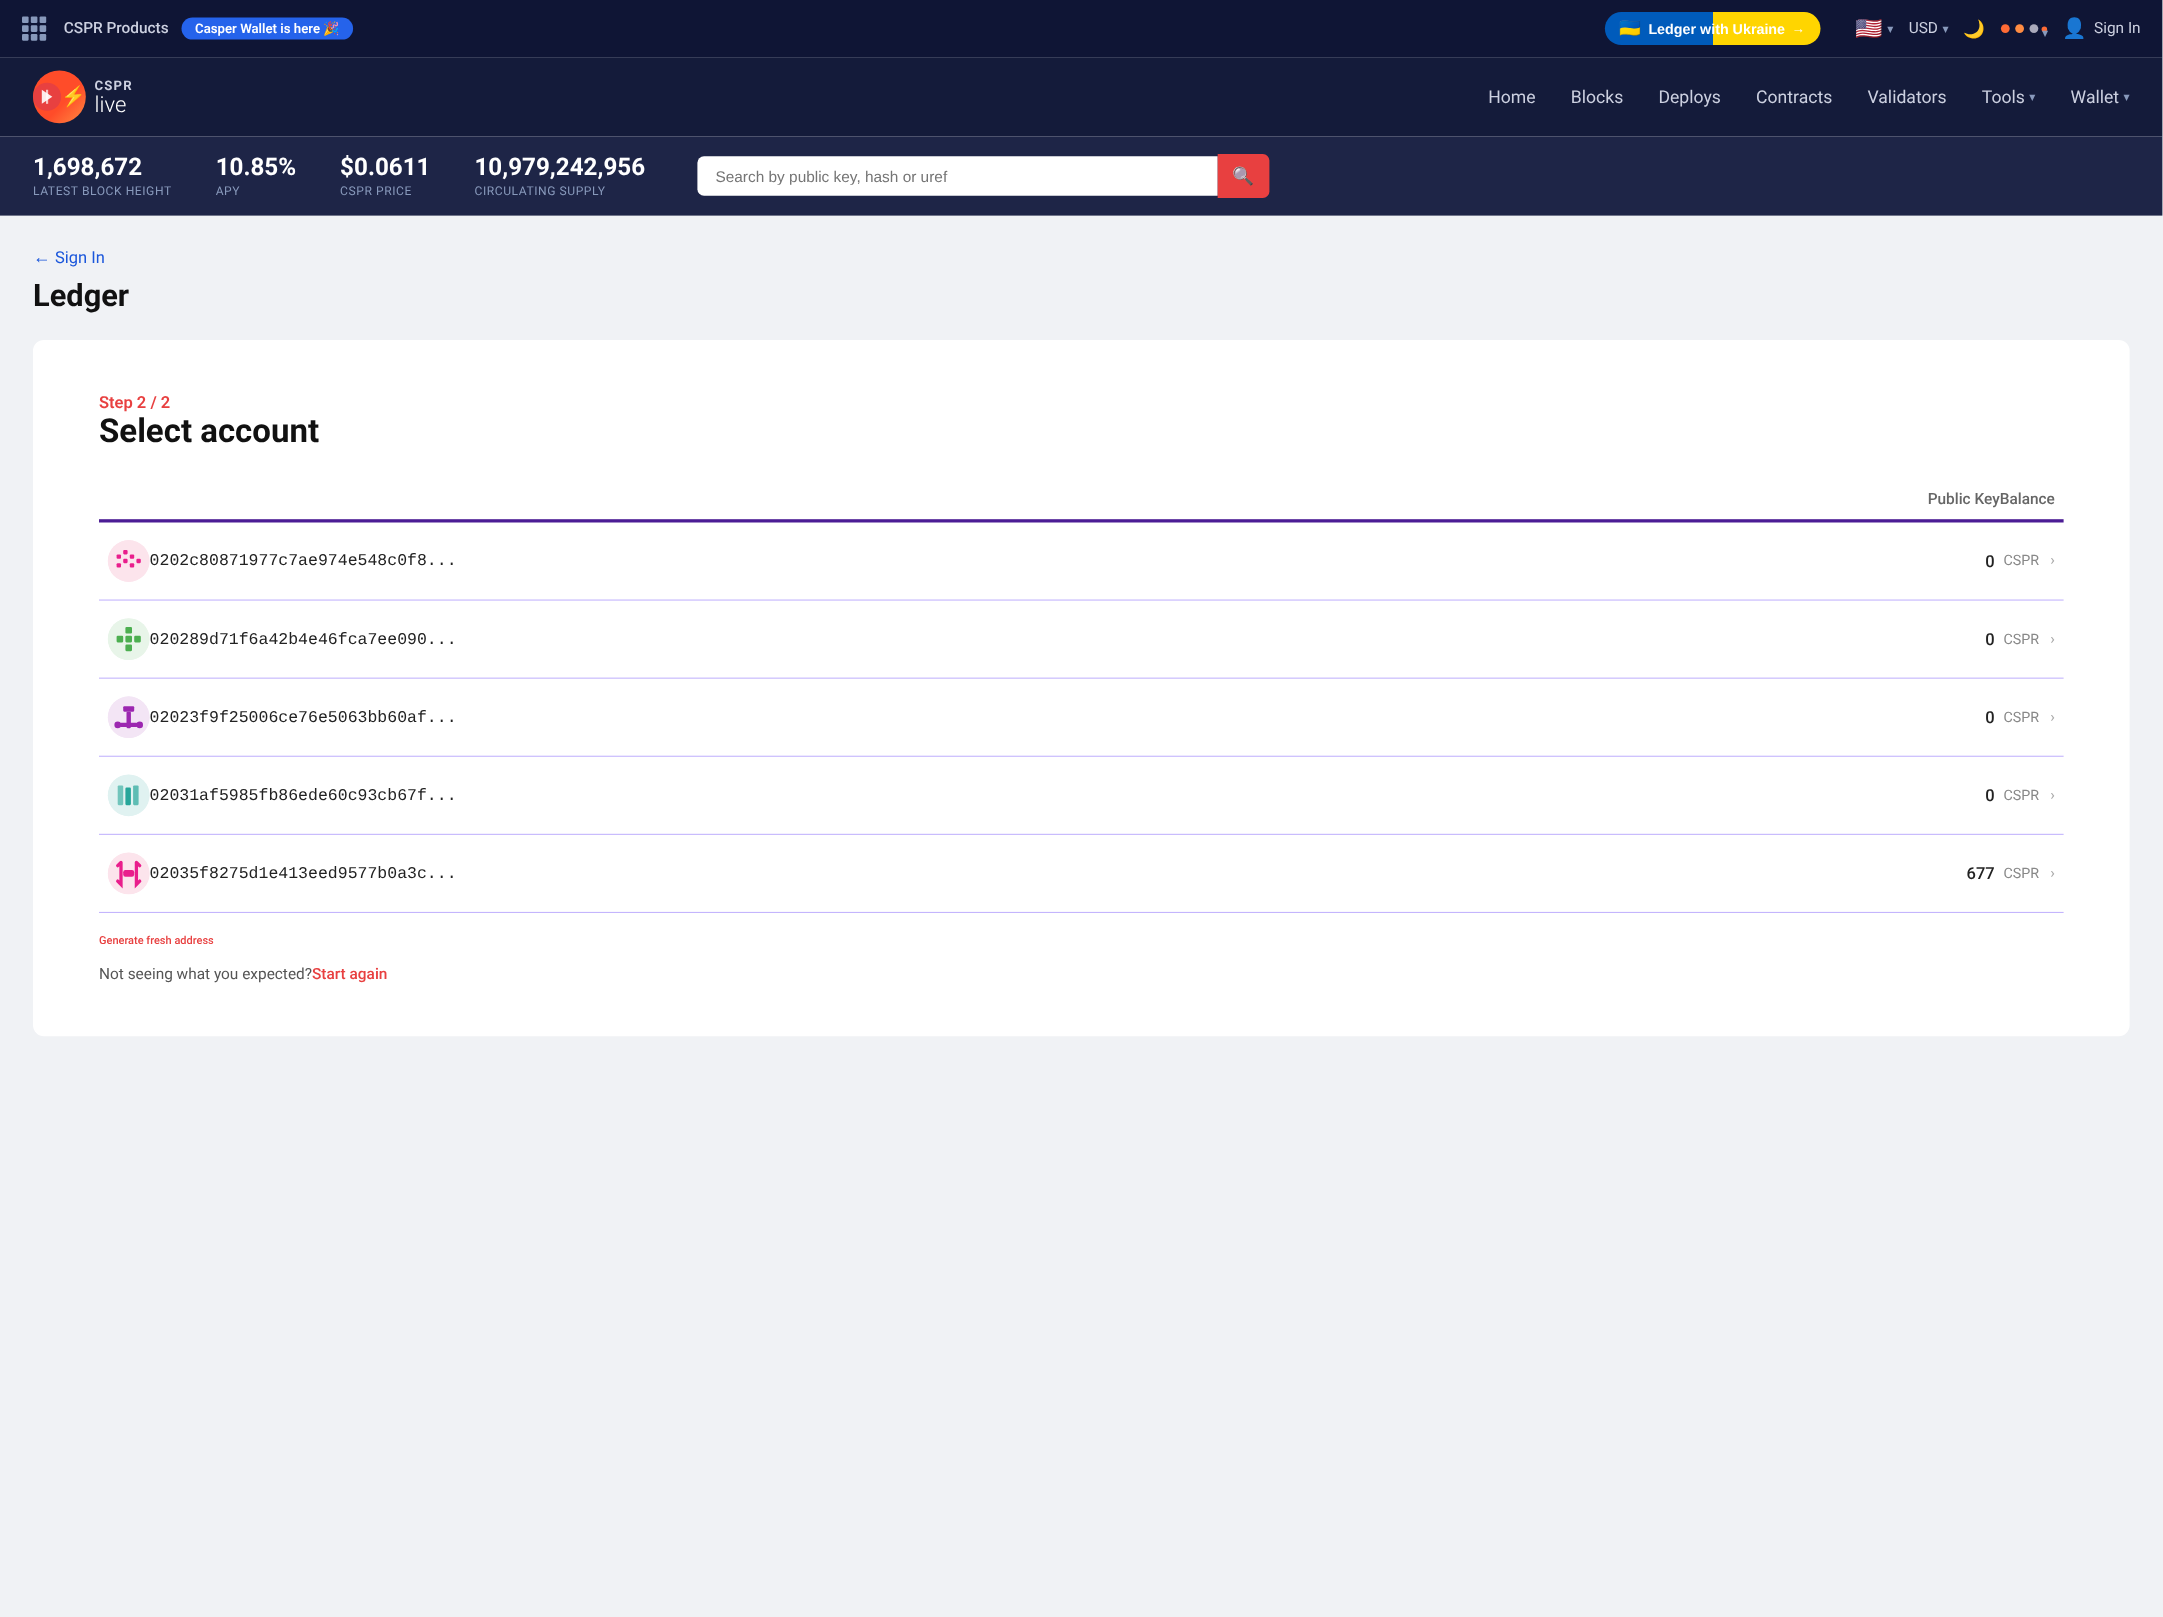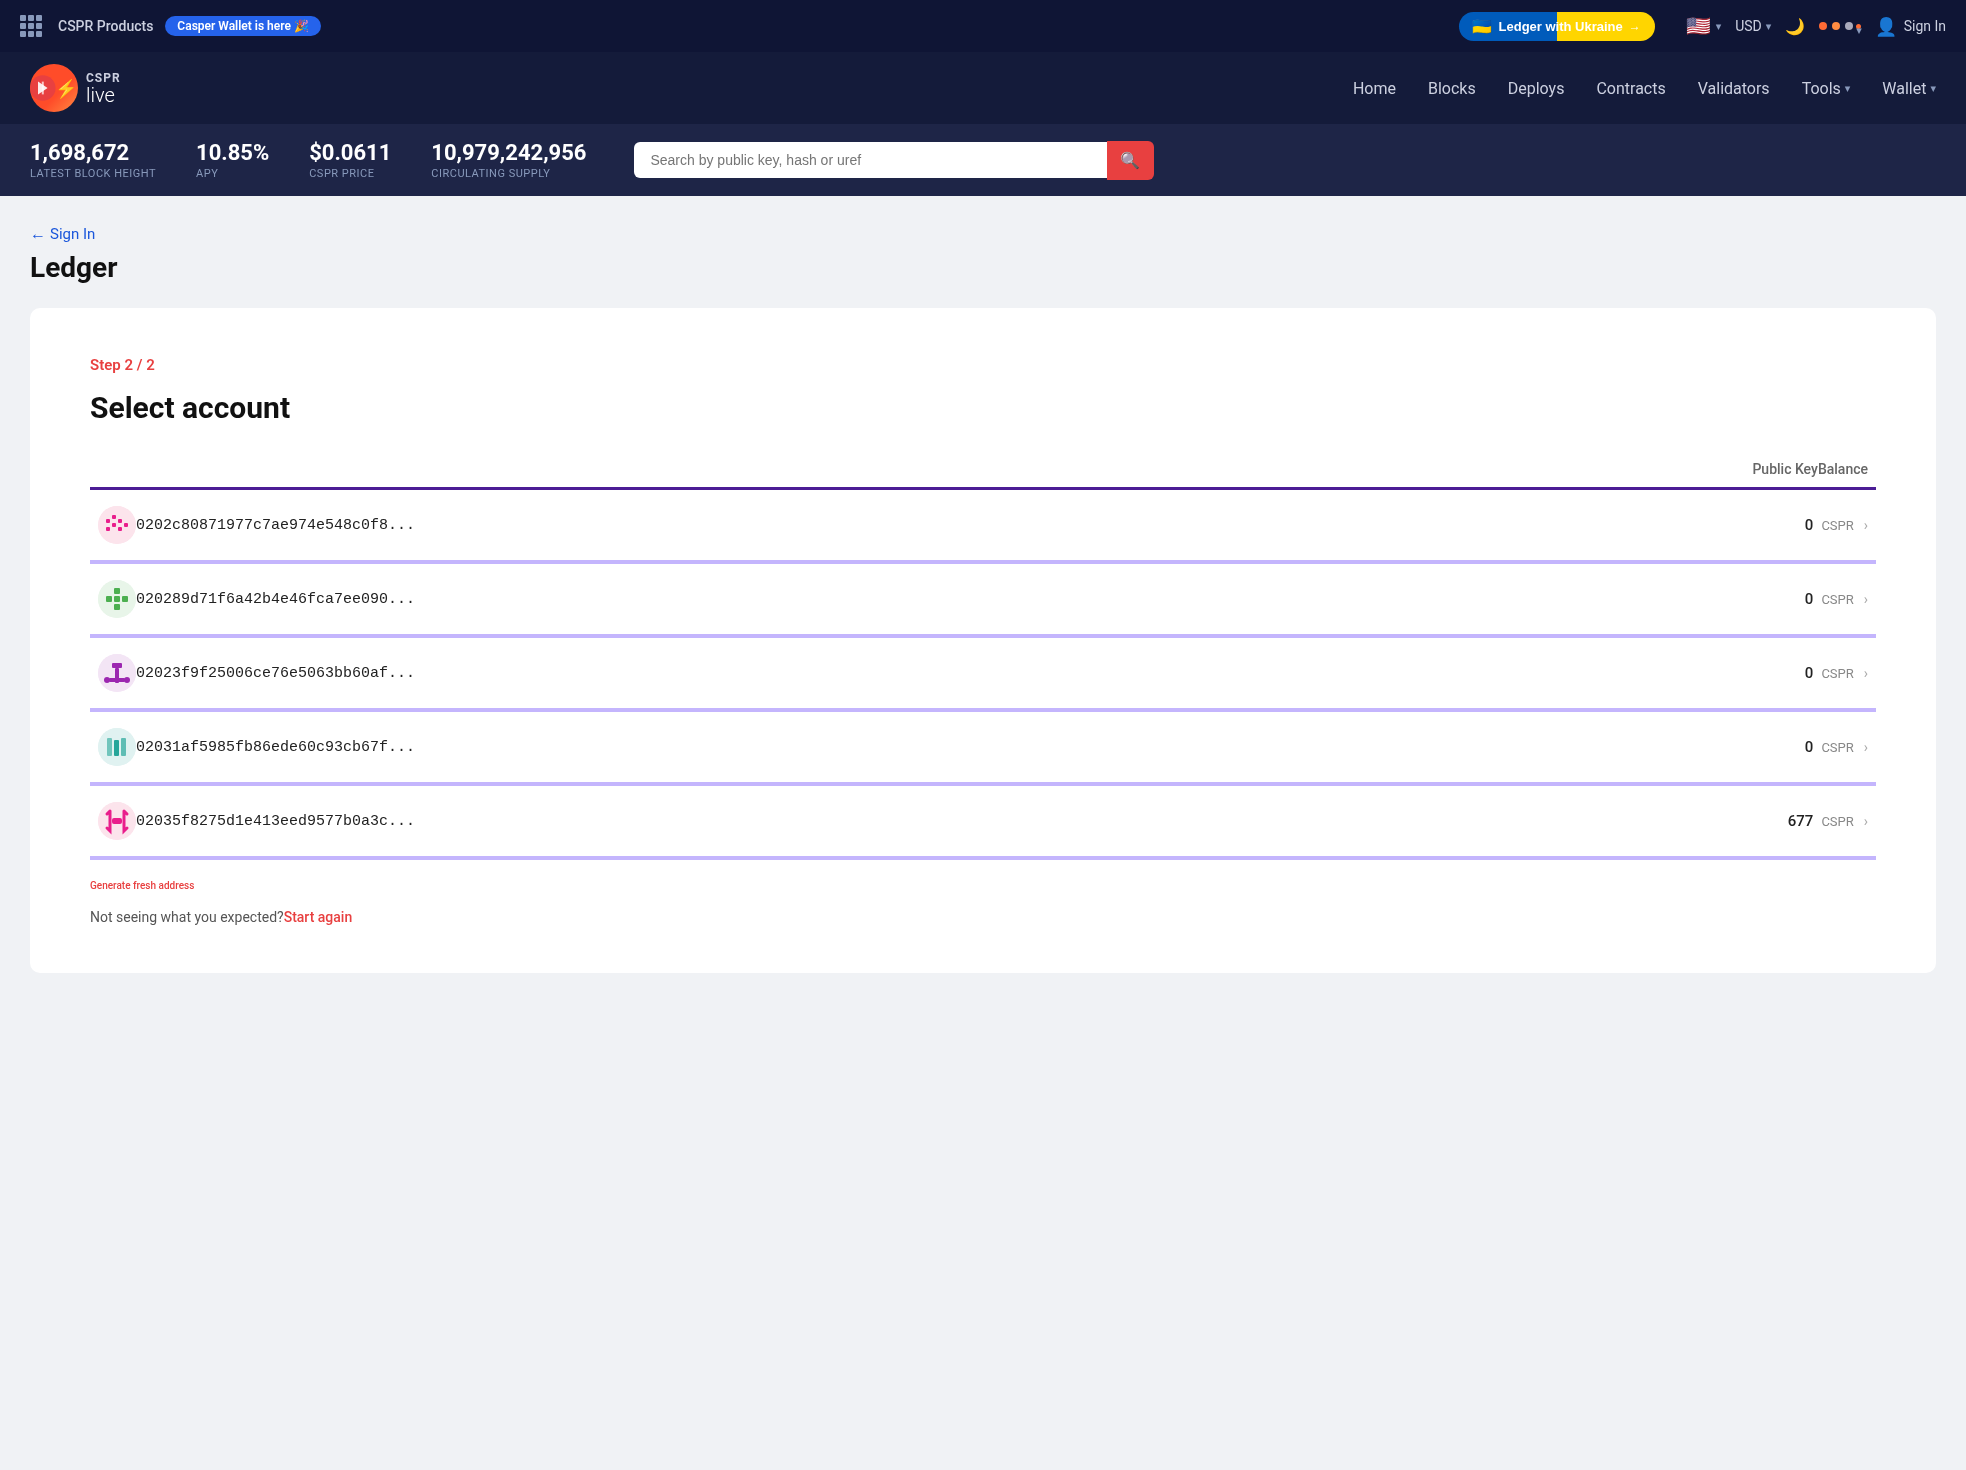--- a/index.html
+++ b/index.html
@@ -118,29 +118,29 @@
     .back-arrow { font-size: 16px; }
     .page-title { font-size: 28px; font-weight: 700; color: #111; margin-bottom: 24px; }
 
     
     .card {
       background: #fff;
       border-radius: 10px;
       padding: 48px 60px 48px;
       max-width: 100%;
     }
-    .step-label { color: #e84040; font-size: 15px; font-weight: 600; margin-bottom: 16px; }
+    .step-label { color: #e84040; font-size: 15px; font-weight: 600; margin-bottom: 0; }
     .card-title { font-size: 30px; font-weight: 700; color: #111; margin-bottom: 36px; }
     .account-table-header { display: flex; justify-content: flex-end; padding: 0 8px 10px; border-bottom: 3px solid #4c1d95; }
     .col-label { font-size: 14px; color: #666; font-weight: 500; }
     .account-row {
       display: flex;
       align-items: center;
       padding: 16px 8px;
-      border-bottom: 4px solid #c4b5fd;
+      border-bottom: 1px solid #c4b5fd;
       cursor: pointer;
       transition: background 0.15s;
     }
     .account-key { font-size: 15px; color: #222; flex: 1; font-family: 'Courier New', monospace; }
     .account-balance { display: flex; align-items: center; gap: 8px; font-size: 15px; color: #222; min-width: 120px; justify-content: flex-end; }
     .balance-amount { font-size: 15px; font-weight: 500; color: #222; }
     .balance-unit { font-size: 13px; color: #888; }
     .row-chevron { color: #aaa; font-size: 14px; margin-left: 10px; }
 
     .generate-link { color: #e84040; font-size: 10px; font-weight: 500; cursor: pointer; margin-top: 20px; display: inline-block; }

